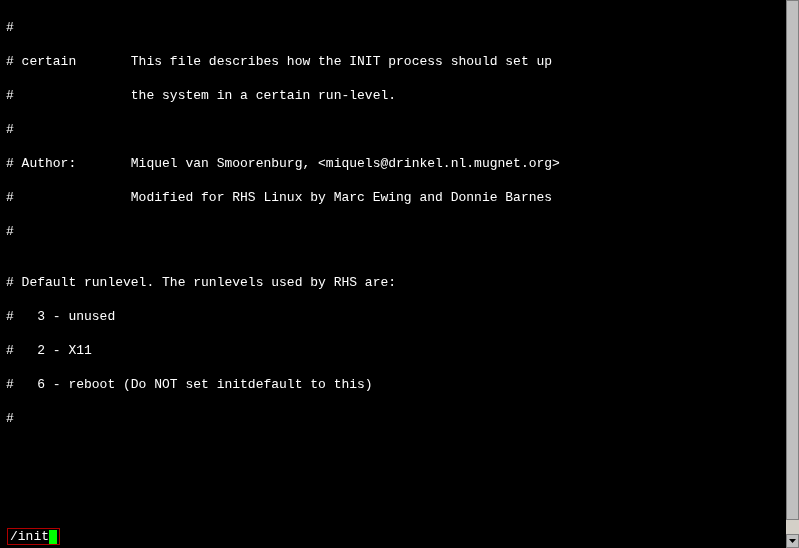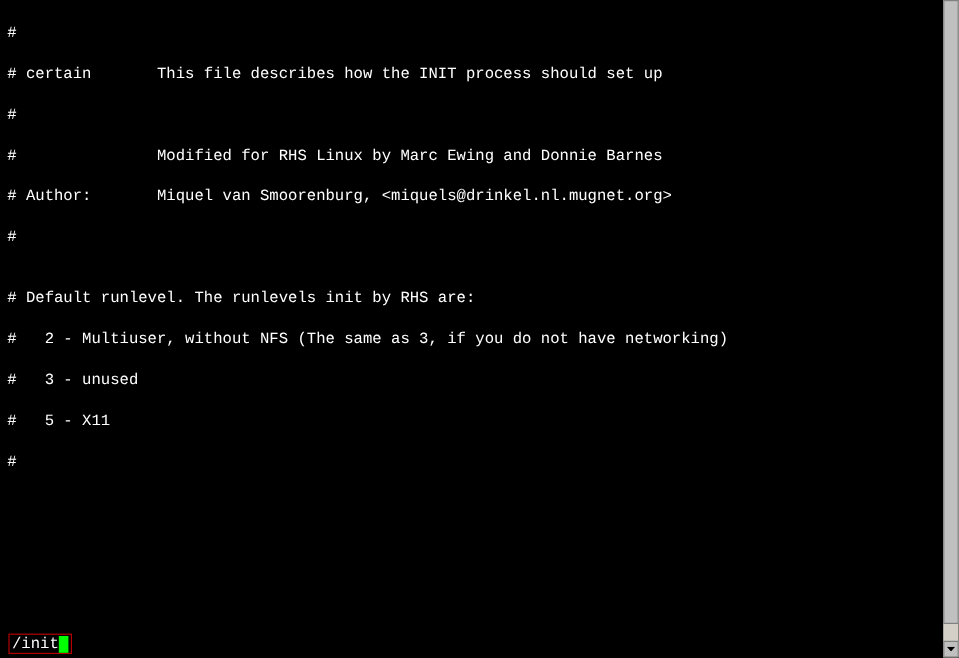--- a/index.html
+++ b/index.html
@@ -77,29 +77,30 @@
     .line {
       display: block;
     }
   </style>
 </head>
 <body>
 
 <div class="terminal">
 <span class="line">#</span>
 <span class="line"># certain       This file describes how the INIT process should set up</span>
+<span class="line">#               the system in a certain run-level.</span>
 <span class="line">#</span>
+<span class="line"># Author:       Miquel van Smoorenburg, &lt;miquels@drinkel.nl.mugnet.org&gt;</span>
 <span class="line">#               Modified for RHS Linux by Marc Ewing and Donnie Barnes</span>
-<span class="line"># Author:       Miquel van Smoorenburg, &lt;miquels@drinkel.nl.mugnet.org&gt;</span>
 <span class="line">#</span>
 <span class="line"></span>
-<span class="line"># Default runlevel. The runlevels init by RHS are:</span>
-<span class="line">#   2 - Multiuser, without NFS (The same as 3, if you do not have networking)</span>
+<span class="line"># Default runlevel. The runlevels used by RHS are:</span>
 <span class="line">#   3 - unused</span>
-<span class="line">#   5 - X11</span>
+<span class="line">#   2 - X11</span>
+<span class="line">#   6 - reboot (Do NOT set initdefault to this)</span>
 <span class="line">#</span>
 
 <span class="line"></span>
 
 
 <span class="line"></span>
 
 
 
 

